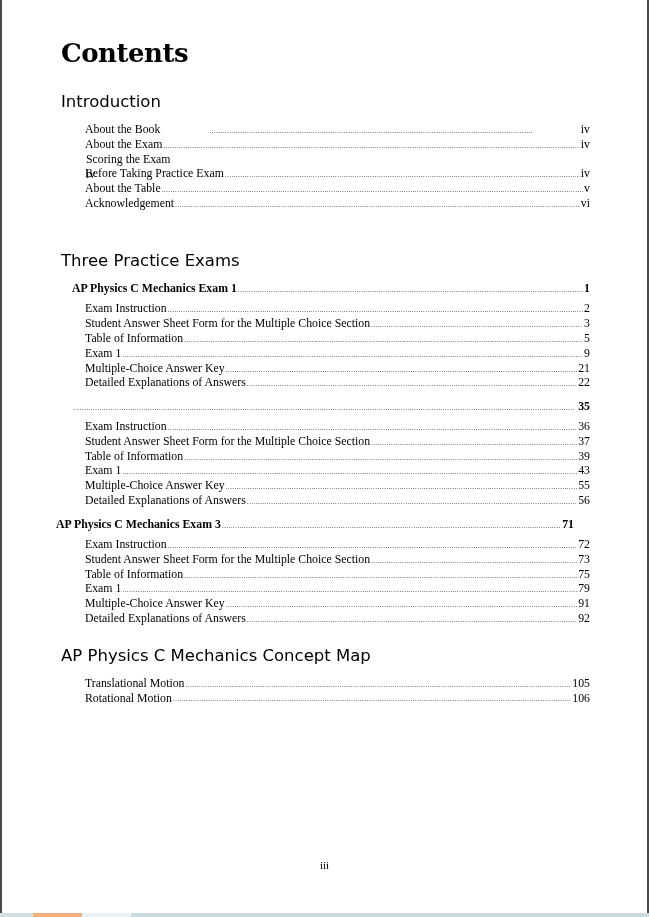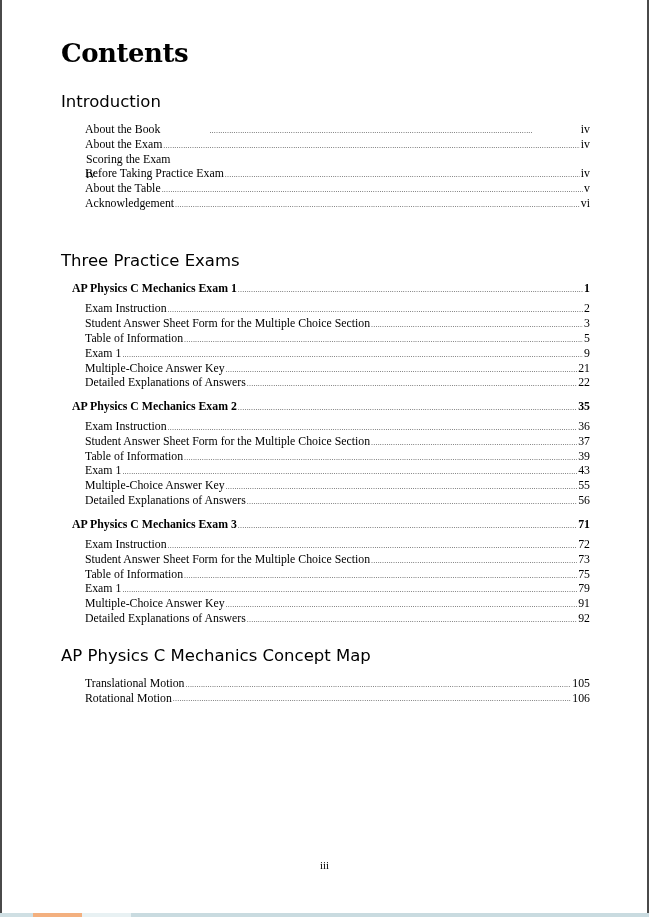--- a/index.html
+++ b/index.html
@@ -105,21 +105,20 @@
     <span class="dots"></span>
     <span class="pg">21</span>
   </div>
 <div class="toc-row" style="left:85px; width:505px; top:375px;">
     <span class="lbl">Detailed Explanations of Answers</span>
     <span class="dots"></span>
     <span class="pg">22</span>
   </div>
 
 <div class="toc-row level1" style="left:72px; width:518px; top:399px;">
-    <span class="lbl">AP Physics C Mechanics Exam 2</span>
     <span class="dots"></span>
     <span class="pg">35</span>
   </div>
 <div class="toc-row" style="left:85px; width:505px; top:419px;">
     <span class="lbl">Exam Instruction</span>
     <span class="dots"></span>
     <span class="pg">36</span>
   </div>
 <div class="toc-row" style="left:85px; width:505px; top:434px;">
     <span class="lbl">Student Answer Sheet Form for the Multiple Choice Section</span>
@@ -140,21 +139,21 @@
     <span class="lbl">Multiple-Choice Answer Key</span>
     <span class="dots"></span>
     <span class="pg">55</span>
   </div>
 <div class="toc-row" style="left:85px; width:505px; top:493px;">
     <span class="lbl">Detailed Explanations of Answers</span>
     <span class="dots"></span>
     <span class="pg">56</span>
   </div>
 
-<div class="toc-row level1" style="left:72px; width:518px; top:517px;">
+<div class="toc-row level1" style="left:56px; width:518px; top:517px;">
     <span class="lbl">AP Physics C Mechanics Exam 3</span>
     <span class="dots"></span>
     <span class="pg">71</span>
   </div>
 <div class="toc-row" style="left:85px; width:505px; top:537px;">
     <span class="lbl">Exam Instruction</span>
     <span class="dots"></span>
     <span class="pg">72</span>
   </div>
 <div class="toc-row" style="left:85px; width:505px; top:552px;">

